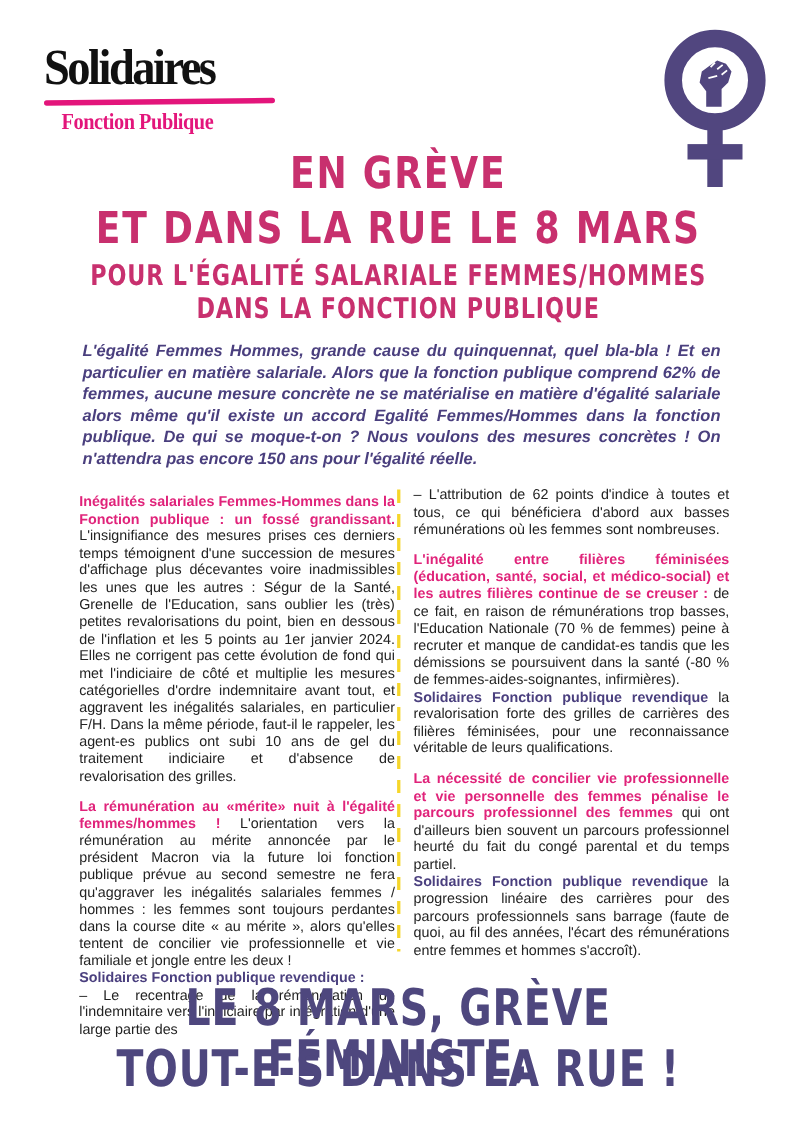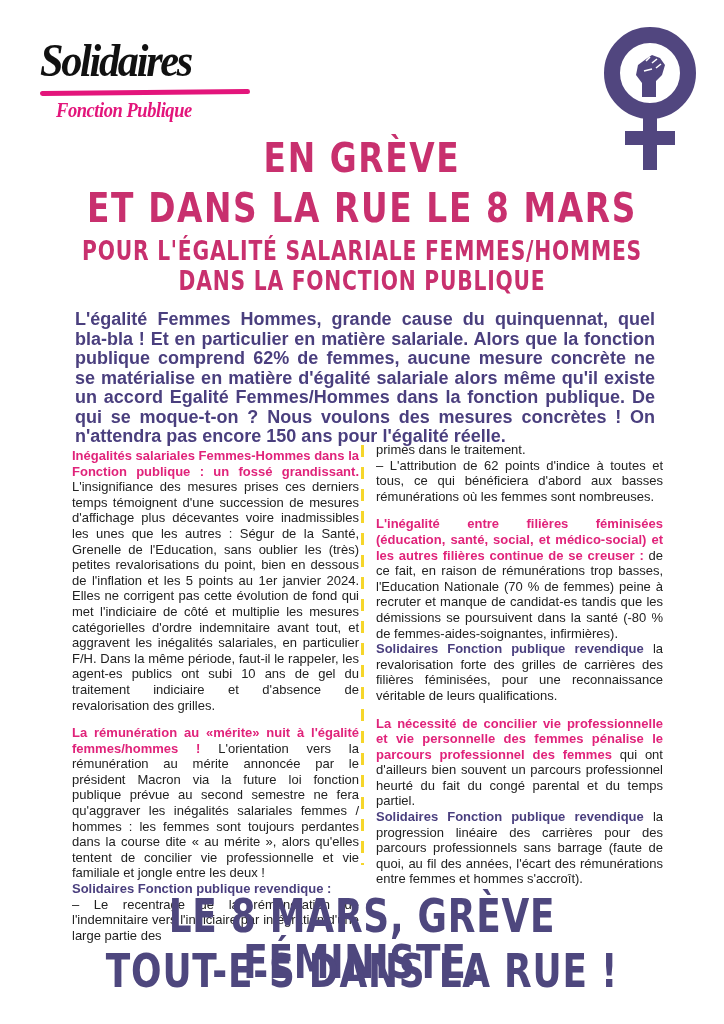--- a/index.html
+++ b/index.html
@@ -1,27 +1,27 @@
 <!DOCTYPE html>
 <html><head>
 <meta charset="utf-8">
 <style>
   html,body{margin:0;padding:0;background:#ffffff;}
   body{width:724px;height:1024px;position:relative;overflow:hidden;font-family:"Liberation Sans",sans-serif;}
-  .logo{position:absolute;left:40px;top:38px;width:215px;font-style:italic;}
+  .logo{position:absolute;left:40px;top:38px;width:215px;}
   .logo-main{font-family:"Liberation Serif",serif;font-weight:bold;font-size:46px;letter-spacing:-2.5px;color:#111;line-height:46px;transform:scaleX(0.92);transform-origin:left;display:block;}
   .logo-swoosh{position:absolute;left:0;top:52px;width:210px;height:5px;background:#e3157b;border-radius:3px;transform:rotate(-0.6deg);}
   .logo-sub{position:absolute;left:16px;top:60px;font-family:"Liberation Serif",serif;font-weight:bold;font-size:21px;color:#e3157b;letter-spacing:-0.5px;white-space:nowrap;transform:scaleX(0.88);transform-origin:left;}
   .venus{position:absolute;left:600px;top:25px;width:100px;height:150px;}
   .headline{position:absolute;left:0;width:724px;text-align:center;font-family:"DejaVu Sans",sans-serif;font-weight:bold;color:#c8306e;text-transform:uppercase;line-height:1;}
   .h1{top:138px;font-size:40px;letter-spacing:2px;transform:scaleX(0.82);}
   .h2{top:188px;font-size:40px;letter-spacing:2px;transform:scaleX(0.82);}
   .h3{top:238px;font-size:26px;letter-spacing:1px;transform:scaleX(0.78);}
   .h4{top:268px;font-size:26px;letter-spacing:1px;transform:scaleX(0.78);}
-  .intro{position:absolute;left:75px;top:310px;width:580px;color:#4a3f7e;font-weight:bold;font-size:18px;line-height:19.5px;text-align:justify;}
+  .intro{position:absolute;left:75px;top:310px;width:580px;color:#4a3f7e;font-weight:bold;font-size:15px;line-height:19.5px;text-align:justify;font-style:italic;}
   .col{position:absolute;top:448px;width:287px;font-size:13px;line-height:15.6px;color:#222;text-align:justify;}
   .col-left{left:72px;}
   .col-right{left:376px;top:442px;}
   .divider{position:absolute;left:361px;top:445px;width:3px;height:420px;background:repeating-linear-gradient(to bottom,#f6d62a 0 12px,transparent 12px 22px);}
   .pink{color:#e0237a;font-weight:bold;}
   .purple{color:#4a3f7e;font-weight:bold;margin-top:41px;}
   .para{margin:0 0 12px 0;}
   .para p{margin:0;}
   .footer{position:absolute;left:0;width:724px;text-align:center;font-family:"DejaVu Sans",sans-serif;font-weight:bold;color:#4e477e;text-transform:uppercase;line-height:1;}
   .f1{top:893px;font-size:46px;letter-spacing:1px;transform:scaleX(0.78);}
@@ -61,21 +61,20 @@
     <span>L'orientation vers la rémunération au mérite annoncée par le président Macron via la future loi fonction publique prévue au second semestre ne fera qu'aggraver les inégalités salariales femmes / hommes : les femmes sont toujours perdantes dans la course dite « au mérite », alors qu'elles tentent de concilier vie professionnelle et vie familiale et jongle entre les deux !</span>
     <p class="purple">Solidaires Fonction publique revendique :</p>
     <p>– Le recentrage de la rémunération de l'indemnitaire vers l'indiciaire par intégration d'une large partie des</p>
   </div>
 </div>
 
 <div class="divider"></div>
 
 <div class="col col-right">
   <div class="para">
-    <p>primes dans le traitement.</p>
     <p>– L'attribution de 62 points d'indice à toutes et tous, ce qui bénéficiera d'abord aux basses rémunérations où les femmes sont nombreuses.</p>
   </div>
   <div class="para">
     <span class="pink">L'inégalité entre filières féminisées (éducation, santé, social, et médico-social) et les autres filières continue de se creuser :</span>
     <span>de ce fait, en raison de rémunérations trop basses, l'Education Nationale (70 % de femmes) peine à recruter et manque de candidat-es tandis que les démissions se poursuivent dans la santé (-80 % de femmes-aides-soignantes, infirmières).</span>
     <p style="margin:0"><span class="purple">Solidaires Fonction publique revendique</span> <span>la revalorisation forte des grilles de carrières des filières féminisées, pour une reconnaissance véritable de leurs qualifications.</span></p>
   </div>
   <div class="para">
     <span class="pink">La nécessité de concilier vie professionnelle et vie personnelle des femmes pénalise le parcours professionnel des femmes</span>
     <span>qui ont d'ailleurs bien souvent un parcours professionnel heurté du fait du congé parental et du temps partiel.</span>

